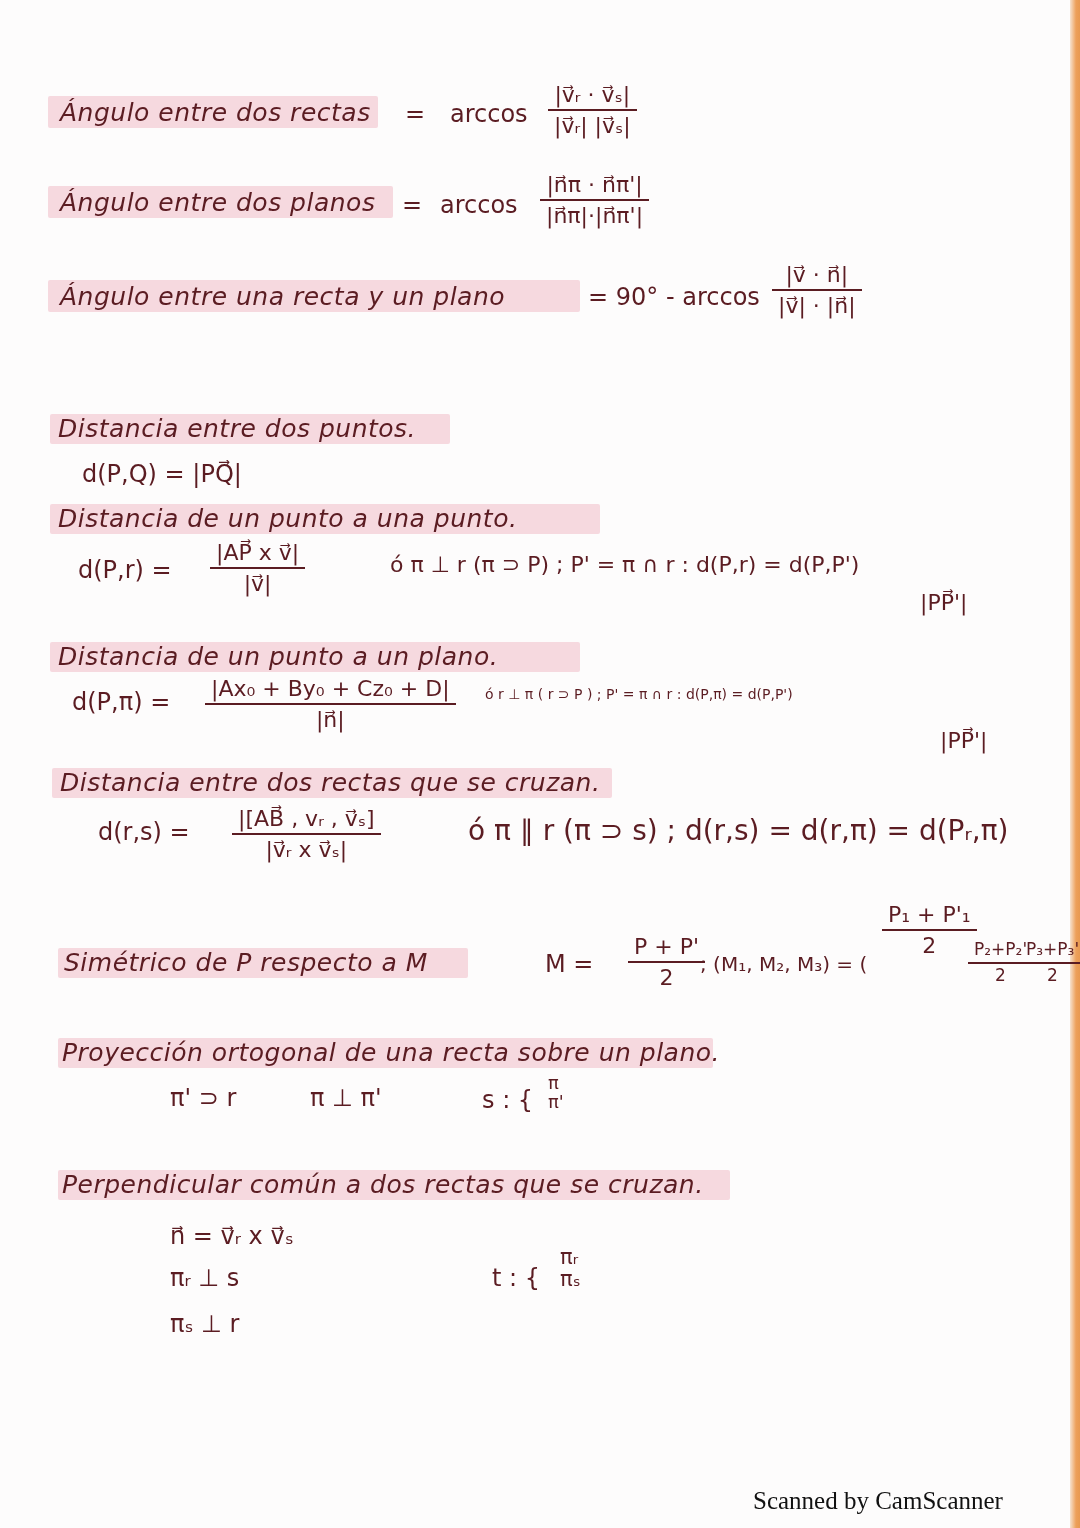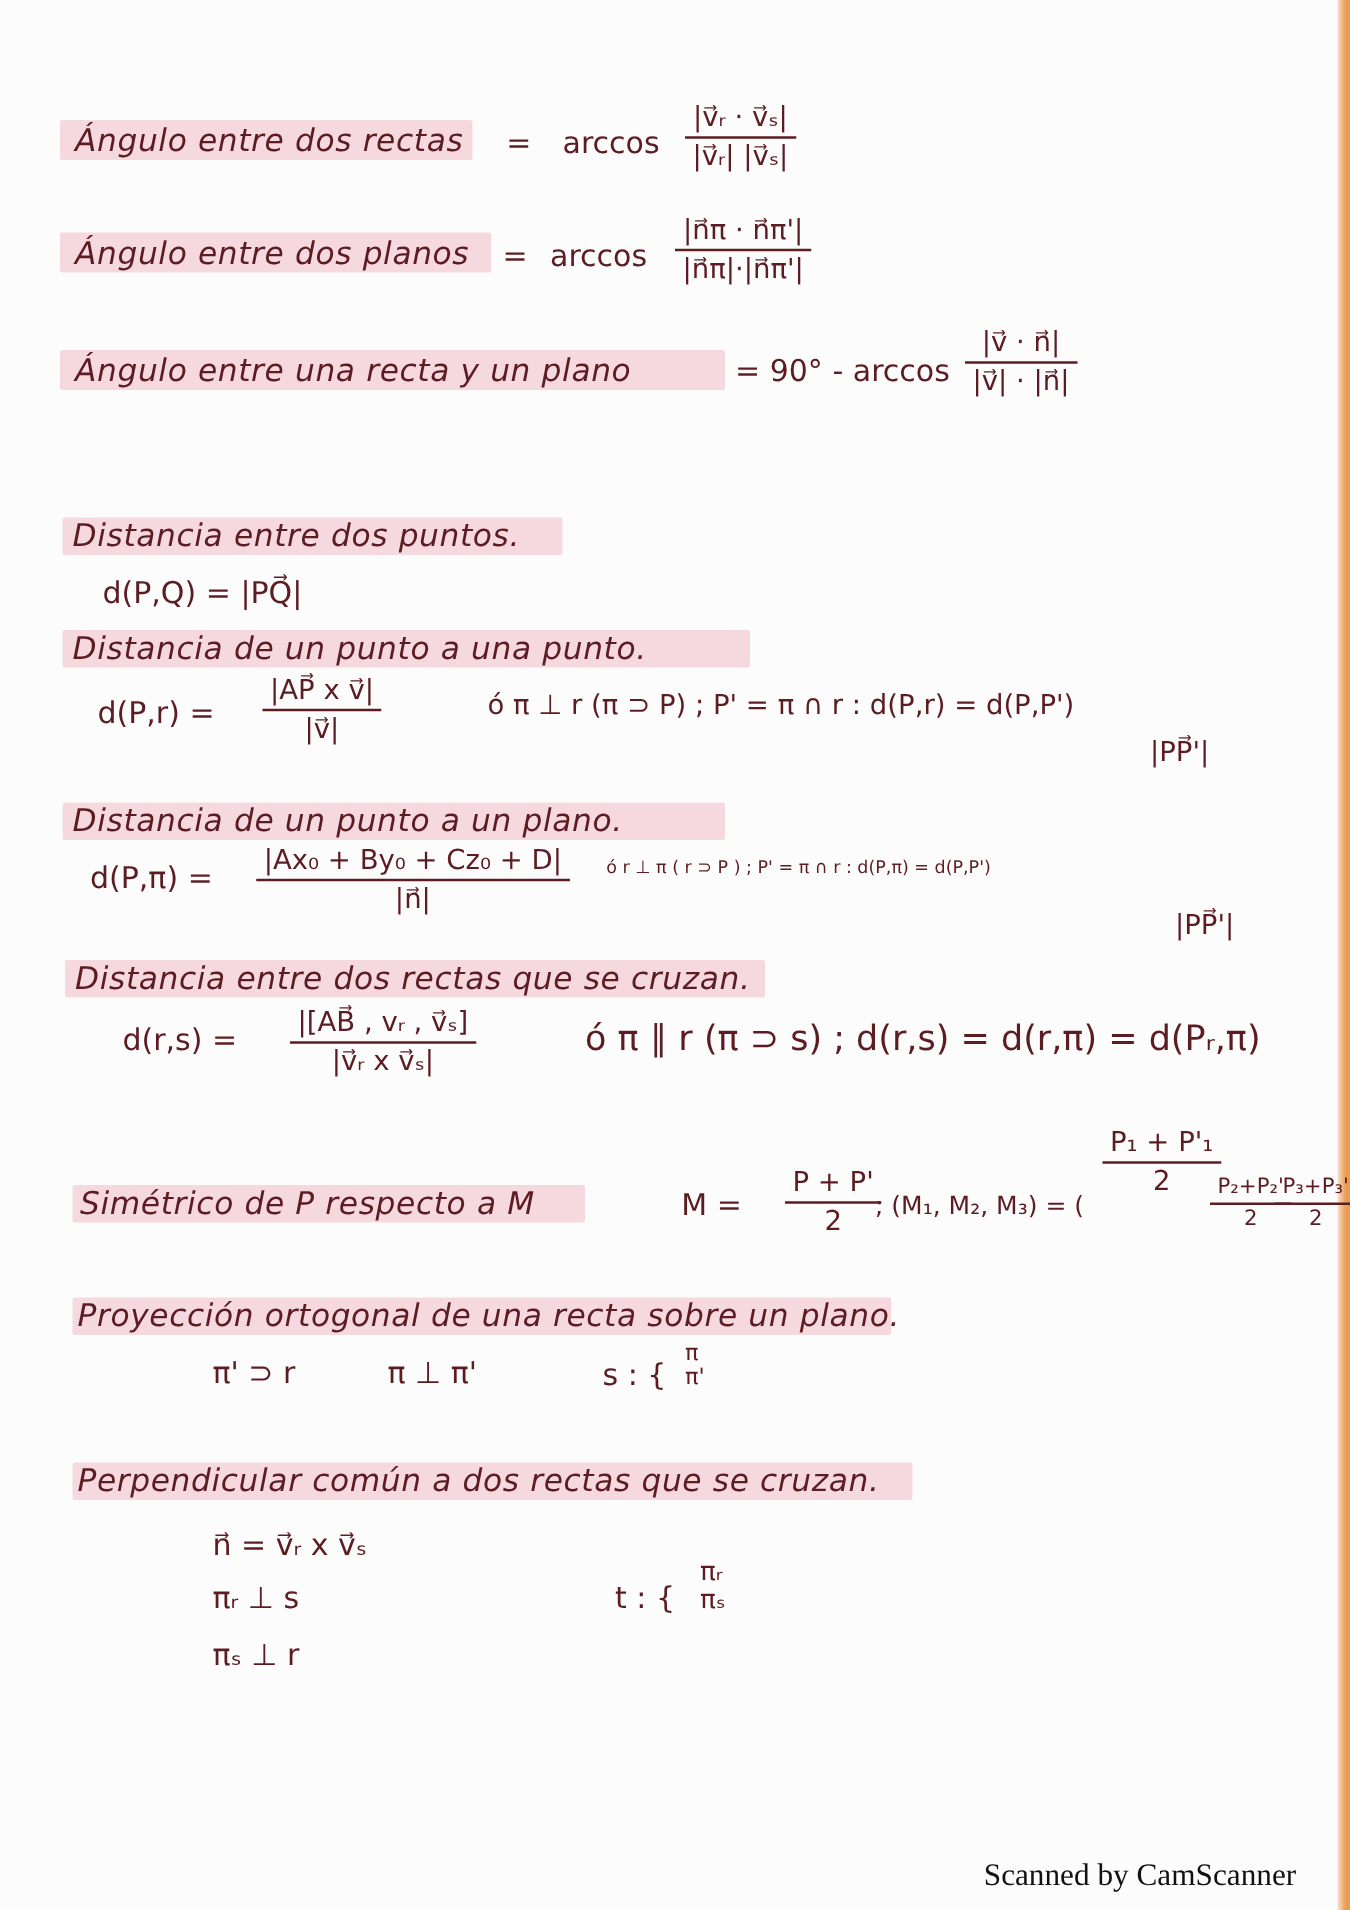--- a/index.html
+++ b/index.html
@@ -26,21 +26,21 @@
   }
   .frac .num { padding: 0 6px 2px; }
   .frac .bar { height: 2px; background: #5b1c22; width: 100%; }
   .frac .den { padding: 2px 6px 0; }
   .frac.small { font-size: 17px; text-align: right; }
   .brace-stack {
     position: absolute; display: flex; flex-direction: column; font-size: 21px; line-height: 1.05;
   }
   .footer {
     position: absolute; left: 753px; top: 1487px;
-    font-family: "Liberation Serif", serif; font-size: 25px; color: #111; margin-left: 34px;
+    font-family: "Liberation Serif", serif; font-size: 25px; color: #111;
   }
 </style>
 </head>
 <body>
 
 <div class="page-edge"></div>
 
 <div class="hl" style="left:48px;top:96px;width:330px;height:32px"></div>
 <div class="t" style="left:60px;top:98px">Ángulo entre dos rectas</div>
 <div class="m" style="left:405px;top:100px">=</div>

